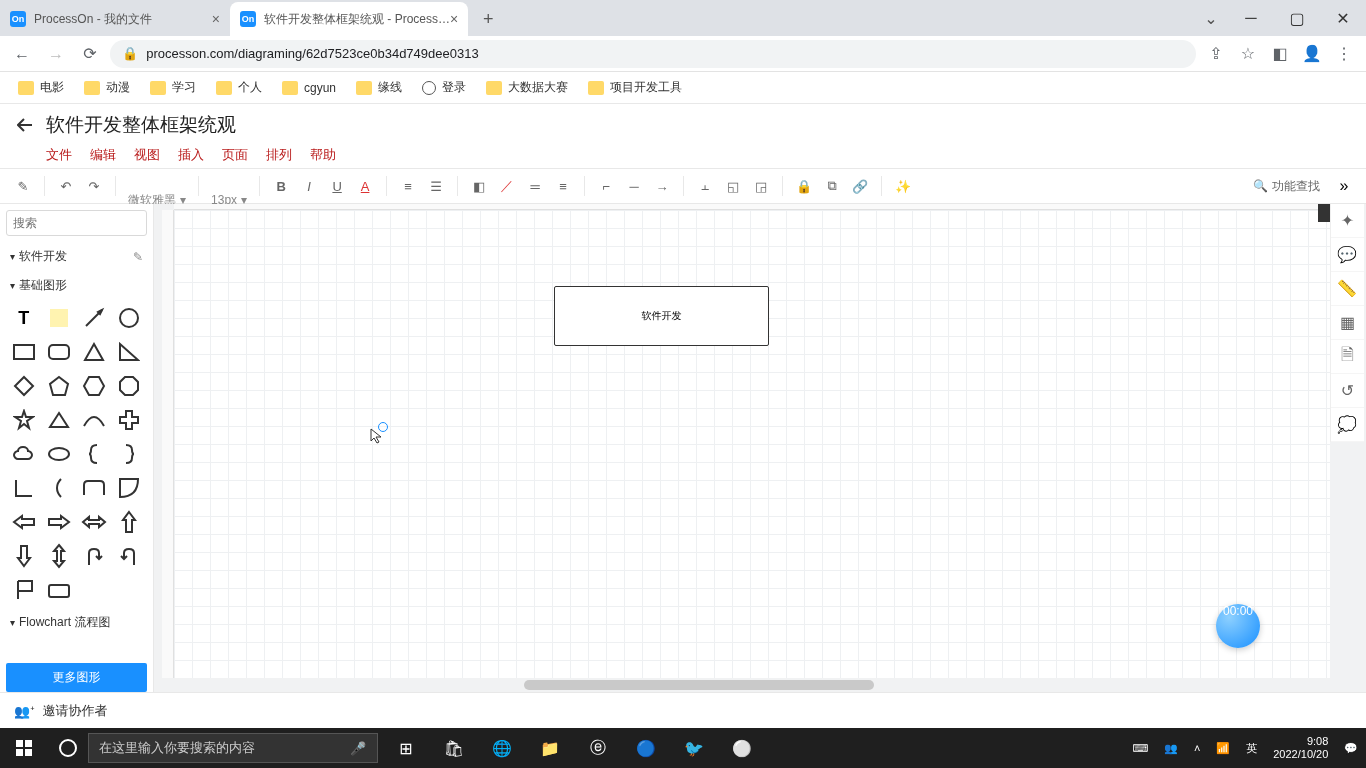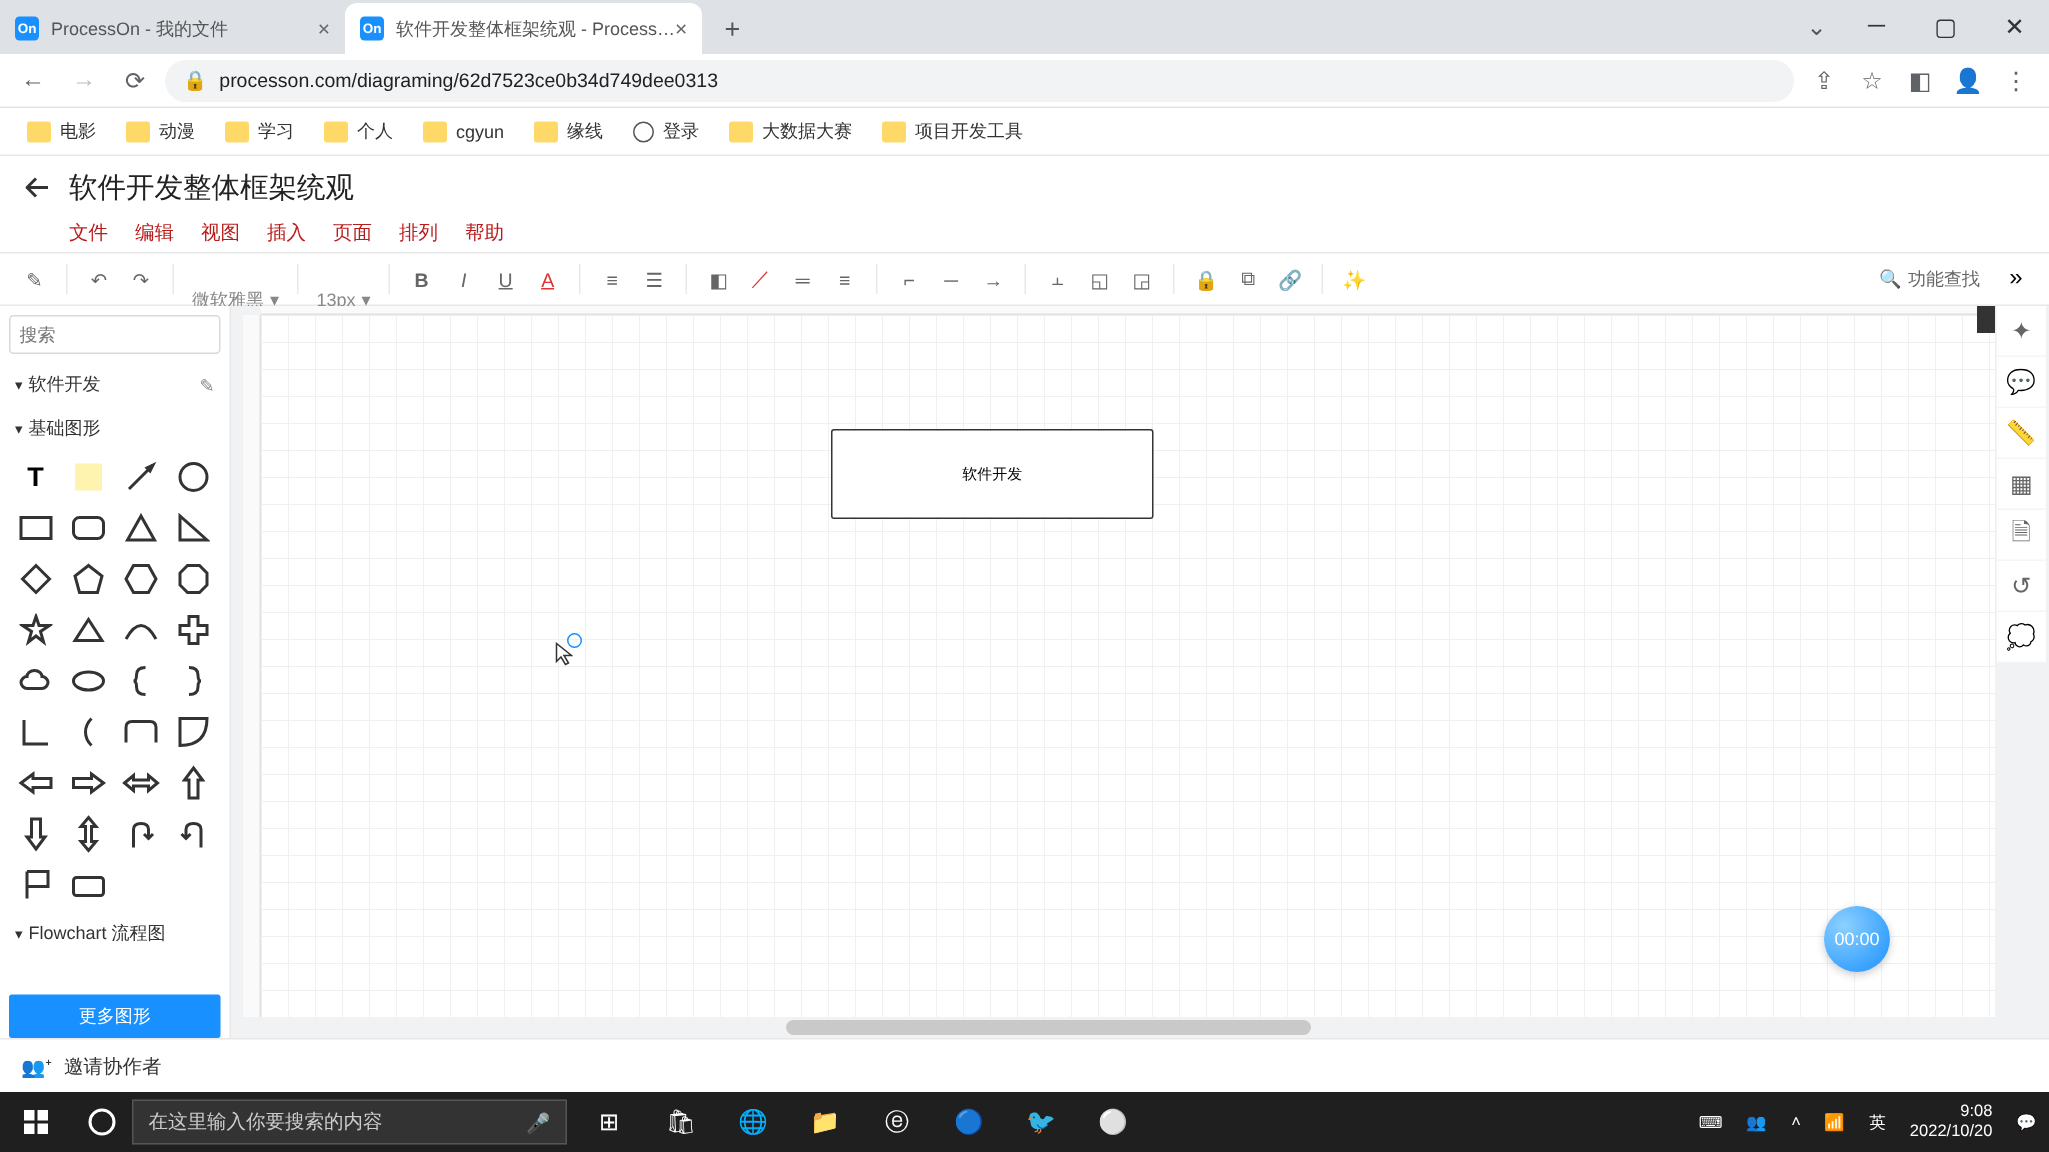--- a/index.html
+++ b/index.html
@@ -64,21 +64,21 @@
 
 .canvas-wrap { flex: 1; background: #f1f2f3; position: relative; overflow: hidden; }
 .canvas-inner { position:absolute; left:20px; top:6px; right:36px; bottom:14px; background:#fff;
   background-image: linear-gradient(#eef0f2 1px, transparent 1px), linear-gradient(90deg, #eef0f2 1px, transparent 1px);
   background-size: 18px 18px; }
 .ruler-top { position:absolute; left:20px; right:36px; top:0; height:6px; background:#fafafa; border-bottom:1px solid #e0e0e0; }
 .ruler-left { position:absolute; left:8px; top:6px; bottom:14px; width:12px; background:#fafafa; border-right:1px solid #e0e0e0; }
 .node { position:absolute; border:1.5px solid #333; background:#fff; display:flex; align-items:center; justify-content:center; font-size:10px; border-radius:2px;margin-top:36px; }
 .cursor-ind { position:absolute; width:14px; height:14px; }
 .cursor-ind .ring { width:10px; height:10px; border:1.5px solid #1990ff; border-radius:50%; position:absolute; right:-4px; top:-6px; }
-.timer-badge { position:absolute; right:70px; bottom:30px; width:44px; height:44px; border-radius:50%; background: radial-gradient(circle at 30% 30%, #8dd0ff, #1990ff); color:#fff; display:flex; align-items:center; justify-content:center; font-size:12px; box-shadow:0 2px 6px rgba(0,0,0,0.2); }
+.timer-badge { position:absolute; right:70px; bottom:30px; width:44px; height:44px; border-radius:50%; background: radial-gradient(circle at 30% 30%, #8dd0ff, #1990ff); color:#fff; display:flex; justify-content:center; font-size:12px; box-shadow:0 2px 6px rgba(0,0,0,0.2); }
 .hscroll { position:absolute; left:370px; bottom:2px; width:350px; height:10px; background:#c9c9c9; border-radius:5px; }
 
 .right-tools { position:absolute; right:2px; top:0; width:34px; background:#fff; border-left:1px solid #eee; display:flex; flex-direction:column; }
 .rtool { height:34px; display:flex; align-items:center; justify-content:center; color:#666; border-bottom:1px solid #f5f5f5; }
 .right-dark-tab { position:absolute; right:36px; top:0; width:12px; height:18px; background:#333; }
 
 
 .footer-bar { height: 36px; border-top: 1px solid #e8e8e8; display: flex; align-items: center; padding: 0 14px; background:#fff; }
 .invite { display: flex; align-items: center; gap: 8px; font-size: 13px; color: #333; }
 .footer-right { margin-left: auto; display: flex; align-items: center; gap: 0; }

